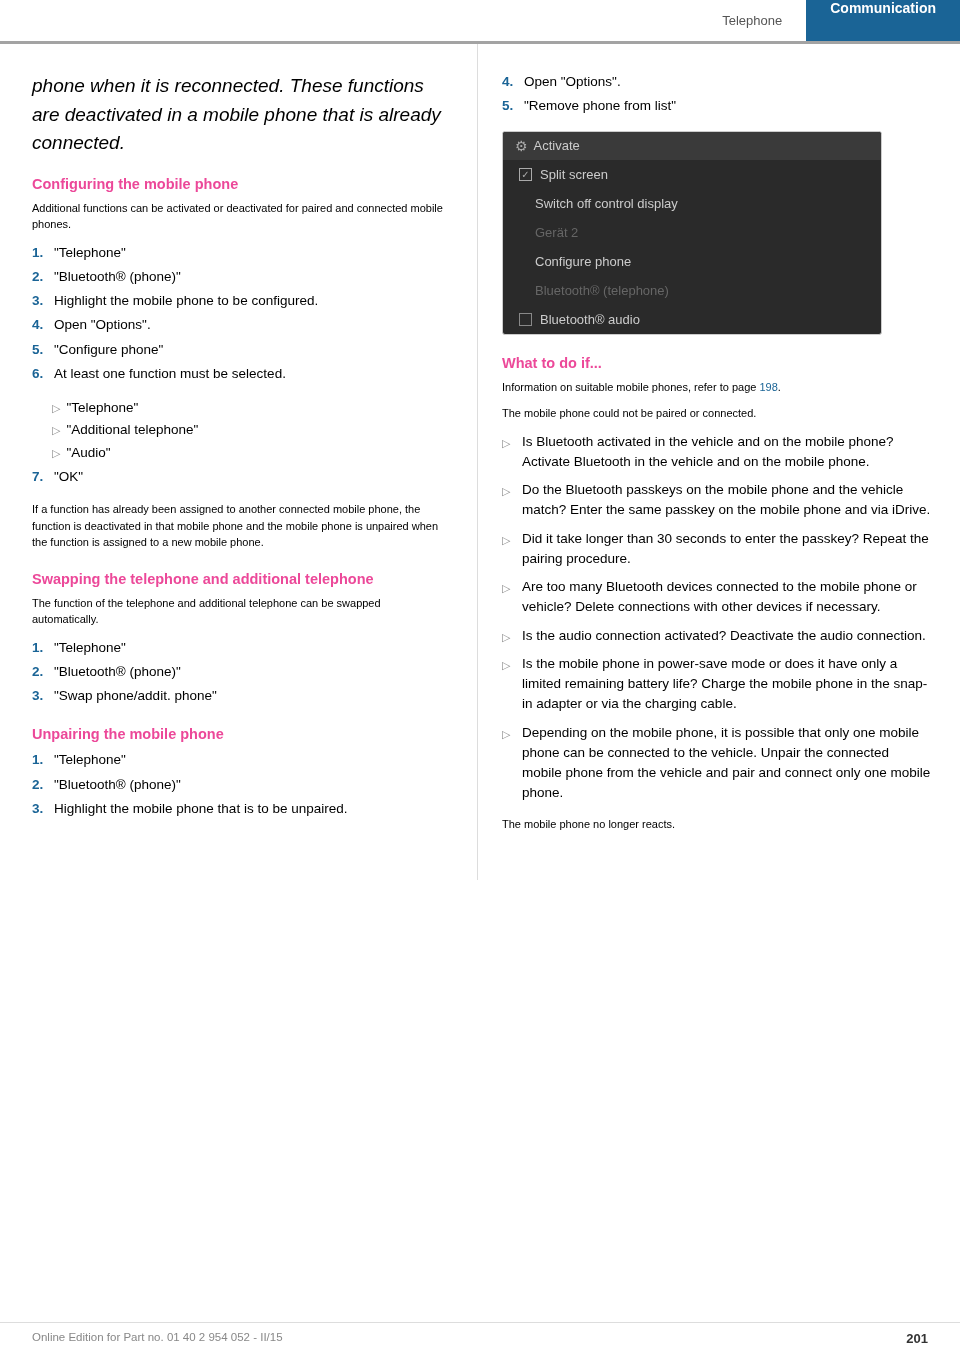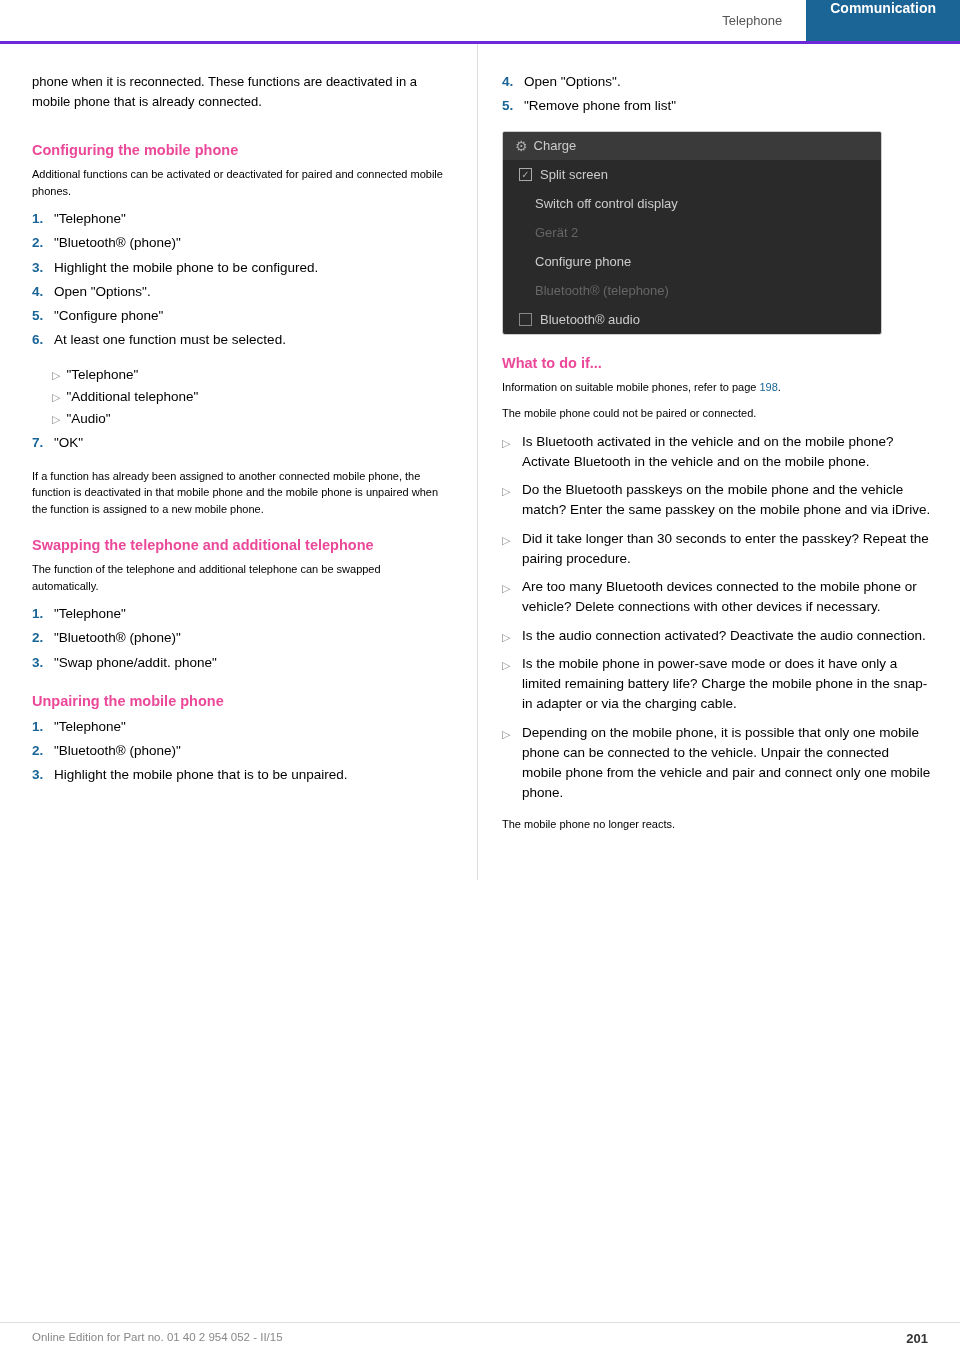--- a/index.html
+++ b/index.html
@@ -12,21 +12,21 @@
       min-height: 1362px;
       position: relative;
     }
 
     
     .header {
       display: flex;
       justify-content: flex-end;
       align-items: stretch;
       height: 44px;
-      border-bottom: 3px solid #6d28d9;
+      border-bottom: 3px solid #a3a3a3;
     }
     .header-telephone {
       display: flex;
       align-items: center;
       padding: 0 24px;
       font-size: 13px;
       color: #555;
       background: #fff;
     }
     .header-communication {
@@ -51,23 +51,24 @@
       border-right: 1px solid #ddd;
     }
 
     
     .right-col {
       width: 482px;
       padding: 28px 28px 28px 24px;
     }
 
     .intro-text {
-      font-size: 13px;
+      font-size: 19px;
       line-height: 1.5;
-      margin-bottom: 31px;
+      margin-bottom: 18px;
+      font-style: italic;
     }
 
     .section-heading {
       font-size: 14.5px;
       font-weight: bold;
       color: #ec4899;
       margin-bottom: 8px;
     }
 
     .section-body {
@@ -359,21 +360,21 @@
       </li>
       <li>
         <span class="num">5.</span>
         <span class="text">"Remove phone from list"</span>
       </li>
     </ol>
 
     <div class="options-image">
       <div class="options-title-bar">
         <span class="gear-icon">⚙</span>
-        <span>Charge</span>
+        <span>Activate</span>
       </div>
 
       <div class="split-screen-check">
         <div class="check-box">
           <span class="check-mark">✓</span>
         </div>
         <span>Split screen</span>
       </div>
 
       <div class="options-menu-item">Switch off control display</div>

